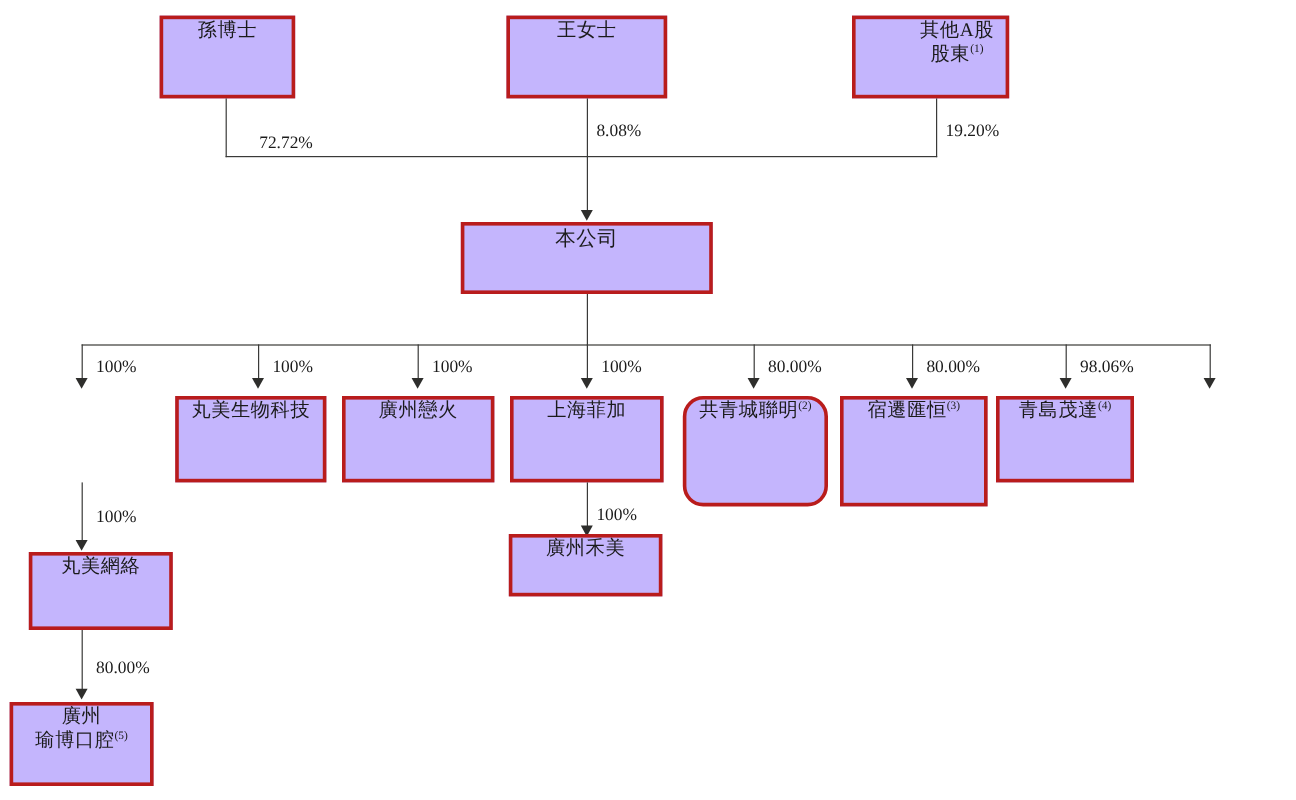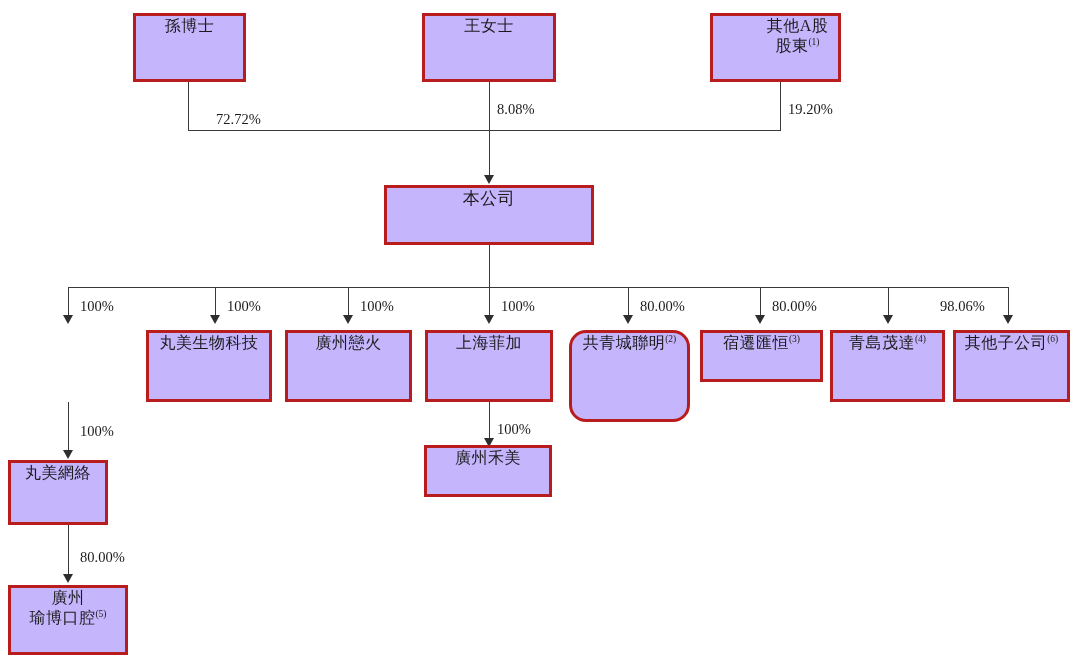--- a/index.html
+++ b/index.html
@@ -128,56 +128,53 @@
 
   <div class="edge-v" style="left:1008px; top:287px; height:31px;"></div>
   <div class="arrow-head" style="left:1003px; top:315px;"></div>
 
   <span class="pct-label" style="left:80px; top:298px;">100%</span>
   <span class="pct-label" style="left:227px; top:298px;">100%</span>
   <span class="pct-label" style="left:360px; top:298px;">100%</span>
   <span class="pct-label" style="left:501px; top:298px;">100%</span>
   <span class="pct-label" style="left:640px; top:298px;">80.00%</span>
   <span class="pct-label" style="left:772px; top:298px;">80.00%</span>
-  <span class="pct-label" style="left:900px; top:298px;margin-left:40px;">98.06%</span>
+  <span class="pct-label" style="left:900px; top:298px;">98.06%</span>
 
 
   <div class="node-box" style="left:146px; top:330px; width:126px; height:72px;">
     <span class="node-label">丸美生物科技</span>
   </div>
 
   <div class="node-box" style="left:285px; top:330px; width:127px; height:72px;">
     <span class="node-label">廣州戀火</span>
   </div>
 
   <div class="node-box" style="left:425px; top:330px; width:128px; height:72px;">
     <span class="node-label">上海菲加</span>
   </div>
 
   <div class="node-box" style="left:569px; top:330px; width:121px; height:92px;border-radius:17px;">
     <span class="node-label"><span>共青城聯明</span><sup>(2)</sup></span>
   </div>
 
-  <div class="node-box" style="left:700px; top:330px; width:123px; height:52px;">
+  <div class="node-box" style="left:700px; top:330px; width:123px; height:92px;">
     <span class="node-label"><span>宿遷匯恒</span><sup>(3)</sup></span>
   </div>
 
   <div class="node-box" style="left:830px; top:330px; width:115px; height:72px;">
     <span class="node-label"><span>青島茂達</span><sup>(4)</sup></span>
   </div>
 
-  <div class="node-box" style="left:953px; top:330px; width:117px; height:72px;">
-    <span class="node-label"><span>其他子公司</span><sup>(6)</sup></span>
-  </div>
 
   <div class="edge-v" style="left:68px; top:402px; height:50px;"></div>
   <div class="arrow-head" style="left:63px; top:450px;"></div>
   <span class="pct-label" style="left:80px; top:423px;">100%</span>
 
-  <div class="node-box" style="left:8px; top:460px; width:100px; height:65px;">
+  <div class="node-box" style="left:24px; top:460px; width:120px; height:65px;">
     <span class="node-label">丸美網絡</span>
   </div>
 
   <div class="edge-v" style="left:489px; top:402px; height:42px;"></div>
   <div class="arrow-head" style="left:484px; top:438px;"></div>
   <span class="pct-label" style="left:497px; top:421px;">100%</span>
 
   <div class="node-box" style="left:424px; top:445px; width:128px; height:52px;">
     <span class="node-label">廣州禾美</span>
   </div>

